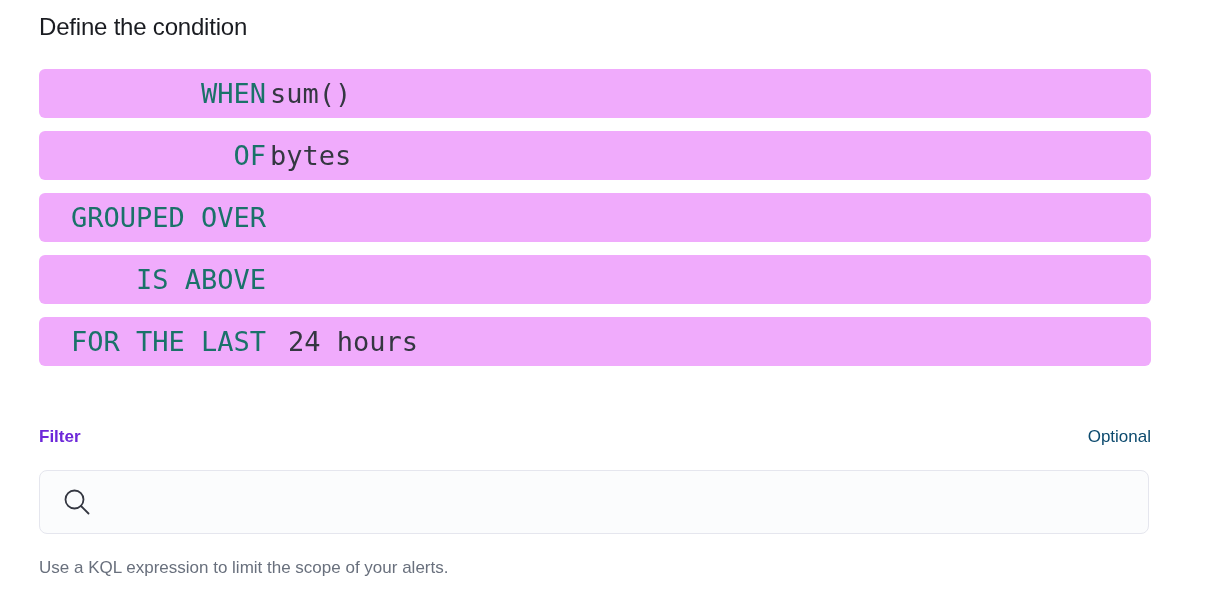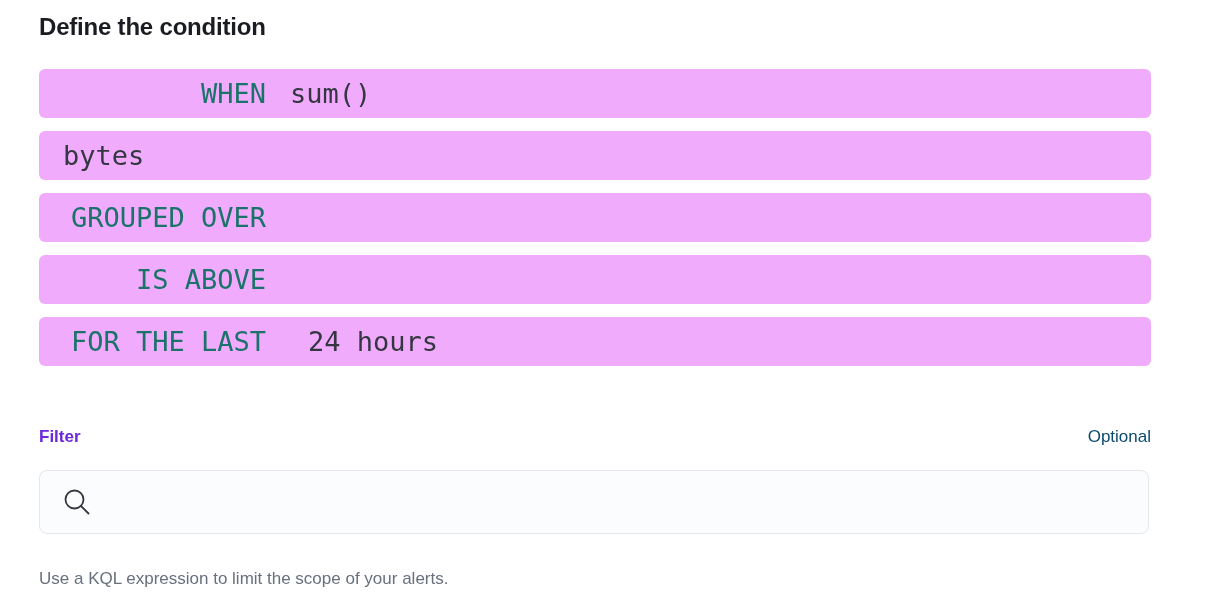--- a/index.html
+++ b/index.html
@@ -19,21 +19,21 @@
     width: 1207px;
     height: 605px;
   }
 
   
   .section-title {
     position: absolute;
     left: 39px;
     top: 10px;
     font-size: 24px;
-    font-weight: bold;
+    font-weight: normal;
     color: #1a1c21;
     letter-spacing: -0.2px;
     line-height: 34px;
   }
 
   
   .expression {
     position: absolute;
     left: 39px;
     top: 69px;
@@ -56,21 +56,21 @@
   }
   .exp-keyword {
     width: 227px;
     text-align: right;
     color: #1a7269;
     padding-right: 0;
     flex: 0 0 227px;
     line-height: 55px;
   }
   .exp-value {
-    margin-left: 24px;
+    margin-left: 4px;
     color: #343741;
     line-height: 55px;
   }
 
   
   .filter-label-row {
     position: absolute;
     left: 39px;
     top: 427px;
     width: 1112px;
@@ -126,38 +126,38 @@
   }
 
   
   .filter-help {
     position: absolute;
     left: 39px;
     top: 556px;
     font-size: 17px;
     color: #69707d;
     line-height: 24px;
-    margin-top: 11px;
   }
 </style>
 </head>
 <body>
 
 <div class="page">
 
   <div class="section-title">Define the condition</div>
 
   <div class="expression">
 
     <div class="exp-row">
       <span class="exp-keyword">WHEN</span>
       <span class="exp-value">sum()</span>
     </div>
 
     <div class="exp-row">
+      <span class="exp-keyword">OF</span>
       <span class="exp-value">bytes</span>
     </div>
 
     <div class="exp-row">
       <span class="exp-keyword">GROUPED OVER</span>
     </div>
 
     <div class="exp-row">
       <span class="exp-keyword">IS ABOVE</span>
     </div>

